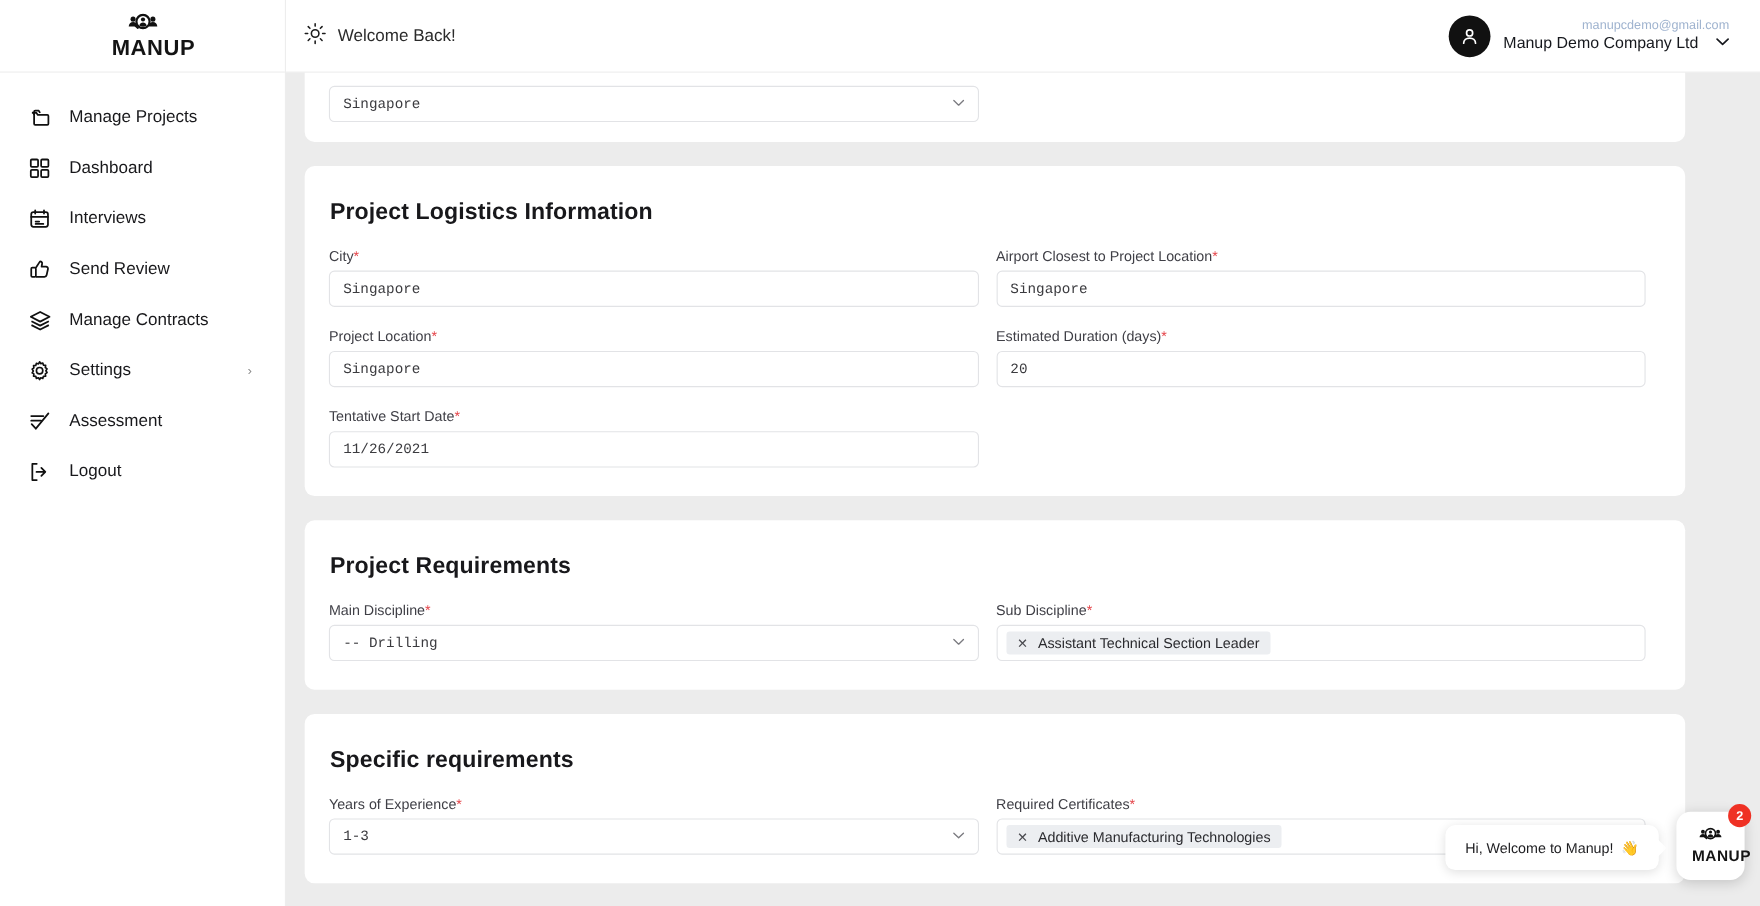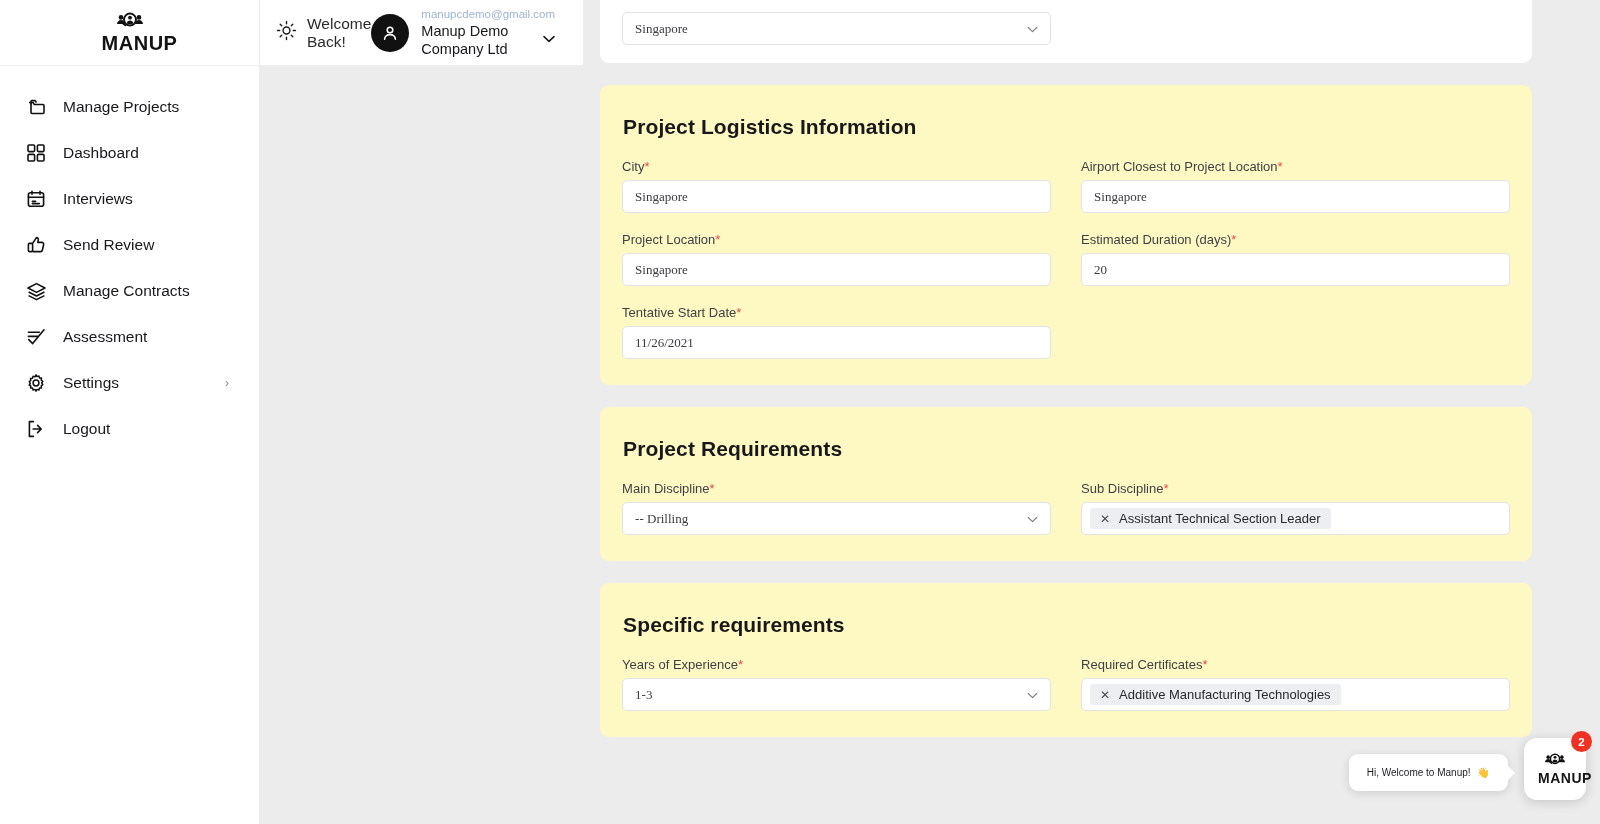--- a/index.html
+++ b/index.html
@@ -34,21 +34,21 @@
   .nav-item {
     display: flex; align-items: center;
     height: 46px; padding: 0 26px; cursor: pointer;
     color: #1c1c1c; position: relative;
   }
   .nav-ico { width: 26px; height: 24px; flex: 0 0 26px; display: flex; align-items: center; }
   .nav-label { font-size: 15.5px; margin-left: 11px; color: #18181b; }
   .nav-chevron { position: absolute; right: 30px; color: #8a8a8a; font-size: 12px; }
 
   
-  .main { flex: 1 1 auto; height: 824px; display: flex; flex-direction: row; min-width: 0; }
+  .main { flex: 1 1 auto; height: 824px; display: flex; flex-direction: column; min-width: 0; }
   .topbar {
     height: 66px; background: #ffffff; flex: 0 0 66px;
     display: flex; align-items: center; justify-content: space-between;
     padding: 0 28px 0 16px;
     border-bottom: 1px solid #efefef;
   }
   .welcome { display: flex; align-items: center; gap: 10px; }
   .welcome-text { font-size: 15.5px; color: #2b2b2b; }
   .user-box { display: flex; align-items: center; gap: 12px; }
   .avatar {
@@ -61,40 +61,40 @@
   .user-name-row { display: flex; align-items: center; gap: 16px; }
   .user-name { font-size: 14.5px; color: #16181d; }
   .caret { color: #16181d; font-size: 11px; }
 
   
   .content {
     flex: 1 1 auto; background: #ececec; overflow: hidden;
     padding: 0 68px 0 17px;
   }
   .card {
-    background: #fef9c3; border-radius: 9px;
+    background: #ffffff; border-radius: 9px;
     padding: 26px 22px 26px 22px;
     margin-bottom: 22px;
   }
   .card-title {
     font-size: 21px; font-weight: 700; color: #18181b;
     margin: 4px 0 20px 1px; letter-spacing: .1px;
   }
-  .grid { display: flex; flex-wrap: wrap; column-gap: 30px; }
+  .grid { display: flex; flex-wrap: wrap; column-gap: 16px; }
   .field { width: calc(50% - 15px); margin-bottom: 19px; }
   .field-label {
     font-size: 13px; color: #3f3f46; margin-bottom: 6px; display: block;
   }
   .req { color: #e5484d; }
   .input {
     width: 100%; height: 33px;
     border: 1px solid #e2e3e6; border-radius: 5px;
     background: #fff; font-size: 13px; color: #3b3b3f;
     padding: 0 12px; display: flex; align-items: center;
-    font-family: Liberation Serif, serif;
+    font-family: Liberation Mono, monospace;
   }
   .select { position: relative; }
   .select .chev {
     position: absolute; right: 12px; top: 50%; transform: translateY(-50%);
     color: #7b7b80; font-size: 11px; pointer-events: none;
   }
   .taginput {
     width: 100%; min-height: 33px;
     border: 1px solid #e2e3e6; border-radius: 5px;
     background: #fff; display: flex; align-items: center; padding: 3px 8px;
@@ -109,21 +109,21 @@
   
   .top-clip {
     background: #fff; border-radius: 0 0 9px 9px;
     padding: 0 22px 18px 22px; margin-bottom: 22px;
   }
 
   
   .chat-bubble {
     position: absolute; right: 92px; bottom: 33px;
     background: #ffffff; border-radius: 9px;
-    padding: 13px 18px; font-size: 10px; color: #1d1d20;
+    padding: 13px 18px; font-size: 13px; color: #1d1d20;
     box-shadow: 0 2px 10px rgba(0,0,0,.13);
     white-space: nowrap; display: flex; align-items: center; gap: 7px;
   }
   .chat-bubble::after {
     content: ""; position: absolute; right: -7px; top: 50%;
     transform: translateY(-50%);
     border-top: 8px solid transparent; border-bottom: 8px solid transparent;
     border-left: 8px solid #ffffff;
   }
   .chat-launcher {
@@ -216,37 +216,37 @@
             <path d="M10.5 2.6 19 7l-8.5 4.4L2 7z"></path>
             <path d="M2.6 11 10.5 15l7.9-4"></path>
             <path d="M2.6 14.6 10.5 18.6l7.9-4"></path>
           </svg>
         </span>
         <span class="nav-label">Manage Contracts</span>
       </div>
 
       <div class="nav-item">
         <span class="nav-ico">
+          <svg width="20" height="20" viewBox="0 0 20 20" fill="none" stroke="#111" stroke-width="1.5">
+            <circle cx="10" cy="10" r="2.9"></circle>
+            <path d="M10 1.9 11 3.6l1.9-.6.6 1.9 2 .2-.3 2 1.6 1.2-1.1 1.7 1.1 1.7-1.6 1.2.3 2-2 .2-.6 1.9-1.9-.6-1 1.7-1-1.7-1.9.6-.6-1.9-2-.2.3-2L3.2 12l1.1-1.7L3.2 8.6l1.6-1.2-.3-2 2-.2.6-1.9 1.9.6z" stroke-linejoin="round"></path>
+          </svg>
+        </span>
+        <span class="nav-label">Settings</span>
+        <span class="nav-chevron">›</span>
+      </div>
+
+      <div class="nav-item">
+        <span class="nav-ico">
           <svg width="21" height="20" viewBox="0 0 21 20" fill="none" stroke="#111" stroke-width="1.6" stroke-linecap="round">
             <path d="M2.4 5.2h11M2.4 9.4h9"></path>
             <path d="M2.8 12.6 6.6 16.6 18 2.8"></path>
           </svg>
         </span>
         <span class="nav-label">Assessment</span>
-      </div>
-
-      <div class="nav-item">
-        <span class="nav-ico">
-          <svg width="20" height="20" viewBox="0 0 20 20" fill="none" stroke="#111" stroke-width="1.5">
-            <circle cx="10" cy="10" r="2.9"></circle>
-            <path d="M10 1.9 11 3.6l1.9-.6.6 1.9 2 .2-.3 2 1.6 1.2-1.1 1.7 1.1 1.7-1.6 1.2.3 2-2 .2-.6 1.9-1.9-.6-1 1.7-1-1.7-1.9.6-.6-1.9-2-.2.3-2L3.2 12l1.1-1.7L3.2 8.6l1.6-1.2-.3-2 2-.2.6-1.9 1.9.6z" stroke-linejoin="round"></path>
-          </svg>
-        </span>
-        <span class="nav-label">Settings</span>
-        <span class="nav-chevron">›</span>
       </div>
 
       <div class="nav-item">
         <span class="nav-ico">
           <svg width="21" height="20" viewBox="0 0 21 20" fill="none" stroke="#111" stroke-width="1.6" stroke-linecap="round" stroke-linejoin="round">
             <path d="M7.4 2.6H3.4v14.8h4"></path>
             <path d="M11.6 6.4 15.2 10l-3.6 3.6M15 10H7.2"></path>
           </svg>
         </span>
         <span class="nav-label">Logout</span>

